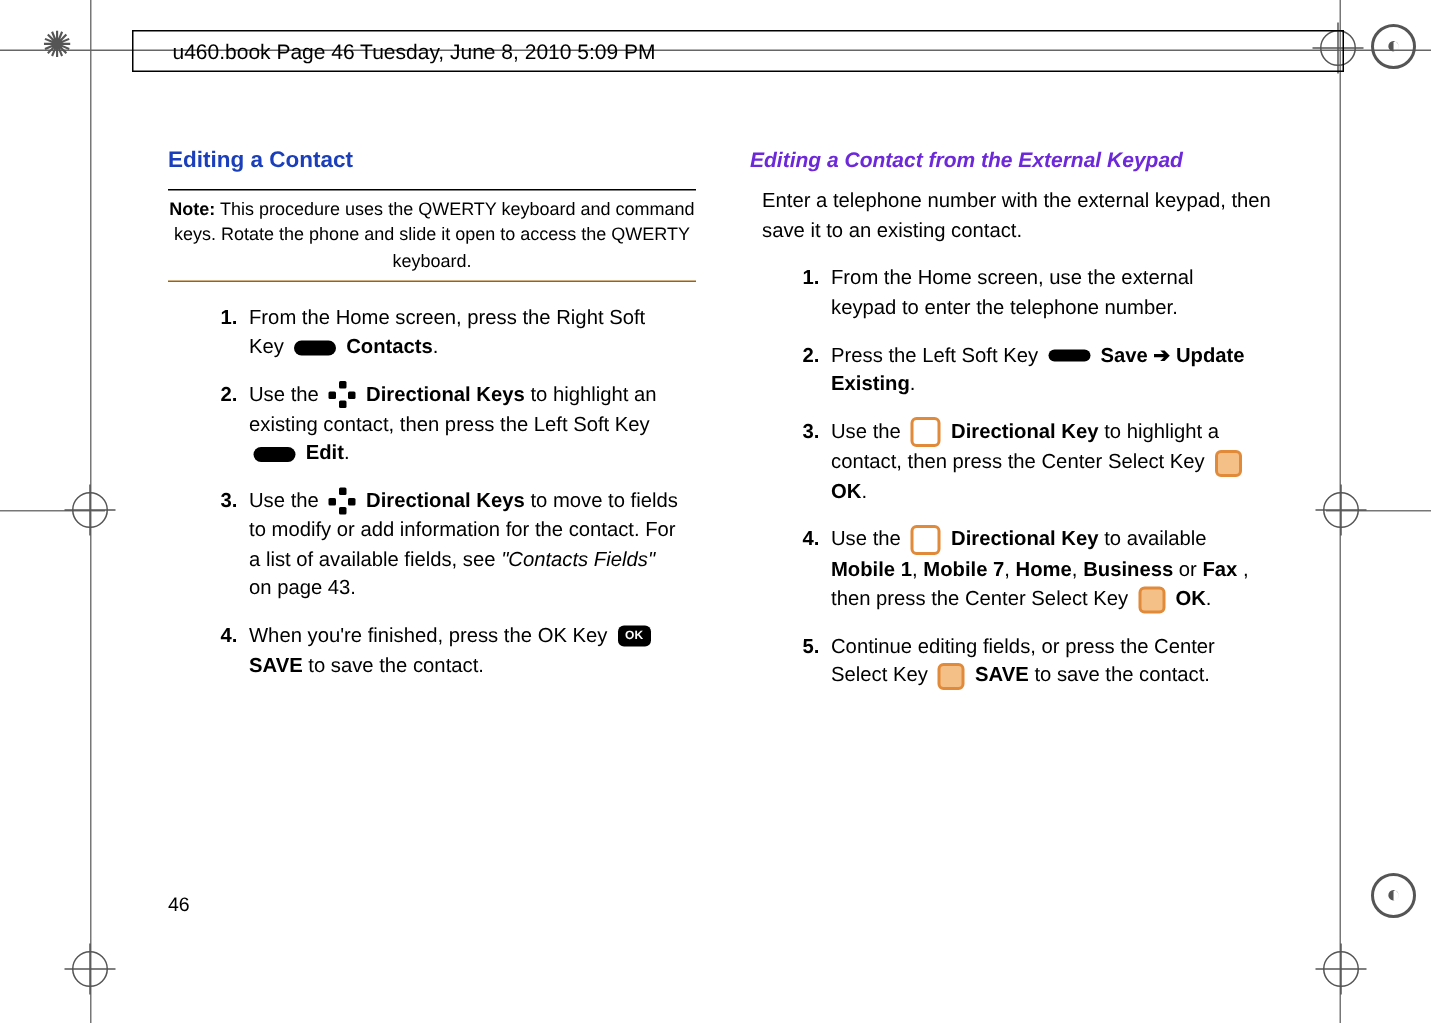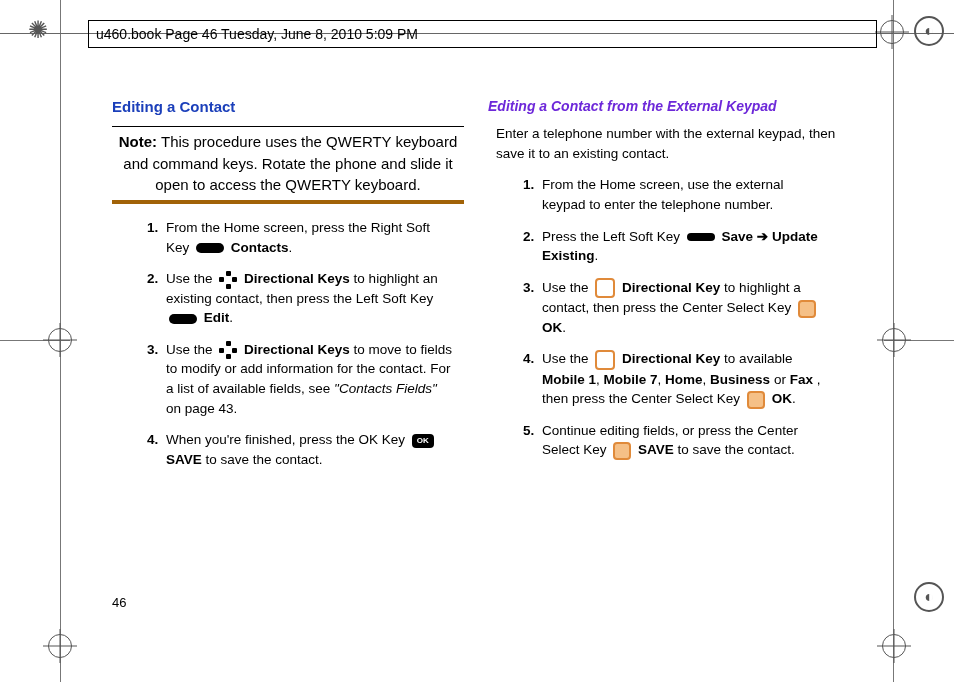--- a/index.html
+++ b/index.html
@@ -22,31 +22,31 @@
     width:22px; height:22px; border:1px solid #555; border-radius:50%;
     position:absolute;
   }
   .crop-target::before, .crop-target::after {
     content:""; position:absolute; background:#555;
   }
   .crop-target::before { left:50%; top:-6px; width:1px; height:34px; transform:translateX(-50%);}
   .crop-target::after  { top:50%; left:-6px; height:1px; width:34px; transform:translateY(-50%);}
   .header-box {
     position:absolute; left:88px; top:20px; width:780px; height:26px;
-    border:1px solid #000; display:flex; align-items:center; padding-left:7px;
+    border:1px solid #000; display:flex; align-items:center; padding-left:26px;
     font-size:14px;
   }
   .header-line-h { position:absolute; top:33px; left:0; width:954px; height:1px; background:#666;}
   .page-area { position:absolute; left:112px; top:90px; width:740px; height:520px;}
-  .cols { display:flex; gap:24px; }
+  .cols { display:flex; gap:36px; }
   .col { width:352px; font-size:13.5px; line-height:1.45; }
   .h-blue { color:#1b3fba; font-weight:bold; font-size:15px; margin:6px 0 8px 0;}
   .h-blue-italic { color:#6d28d9; font-weight:bold; font-style:italic; font-size:14px; margin:6px 0 8px 0;}
   .intro { margin:0 0 10px 8px; }
-  .note-box { border-top:1px solid #000; border-bottom:4px solid #a16207; padding:4px 0; font-size:15px; text-align:center; margin:8px 0 14px 0;}
+  .note-box { border-top:1px solid #000; border-bottom:1px solid #a16207; padding:4px 0; font-size:12px; text-align:center; margin:8px 0 14px 0;}
   ol.steps { margin:12px; padding:0 0 0 38px; }
   ol.steps li { margin-bottom:12px; padding-left:4px; }
   ol.steps li::marker { font-weight:bold; }
   .b { font-weight:bold;}
   .i { font-style:italic;}
   .softkey {
     display:inline-block; width:28px; height:10px; background:#000;
     border-radius:6px; vertical-align:middle; margin:0 3px;
   }
   .softkey.lt {

